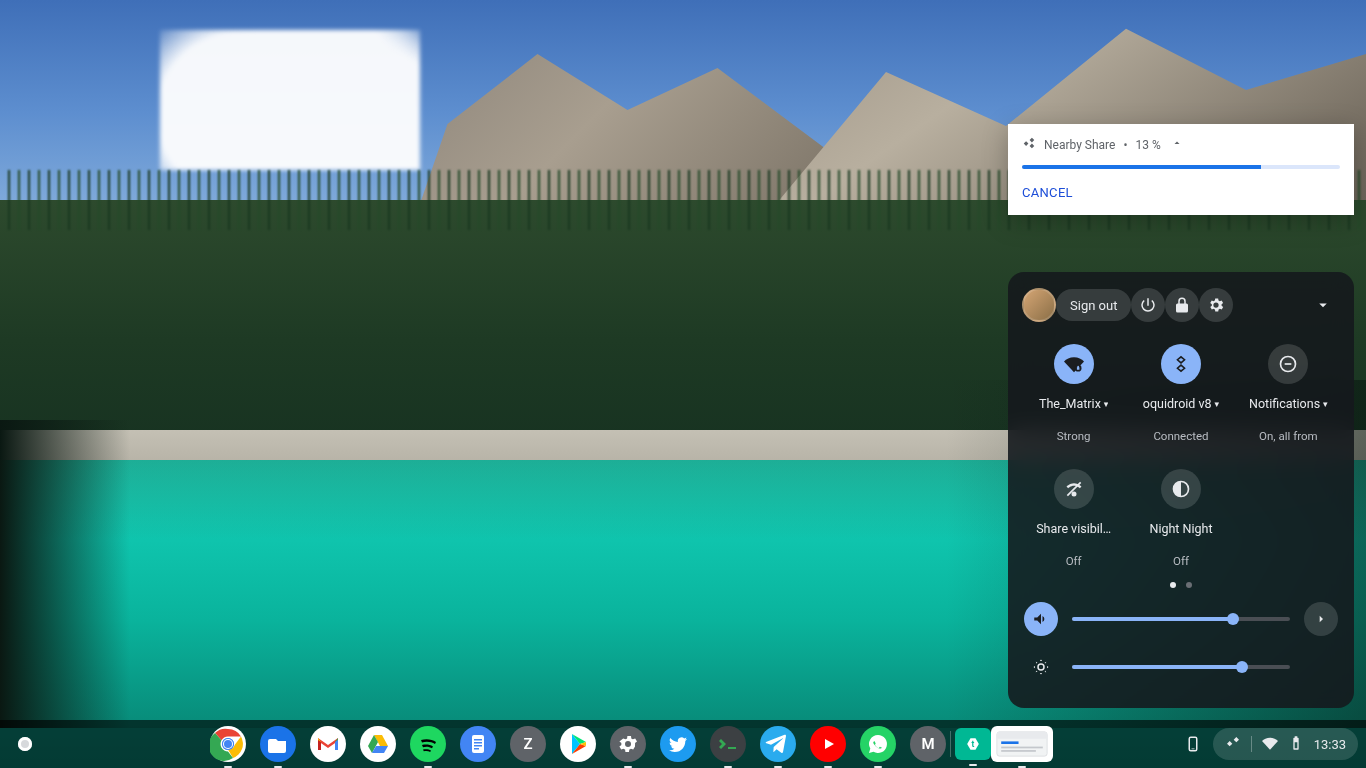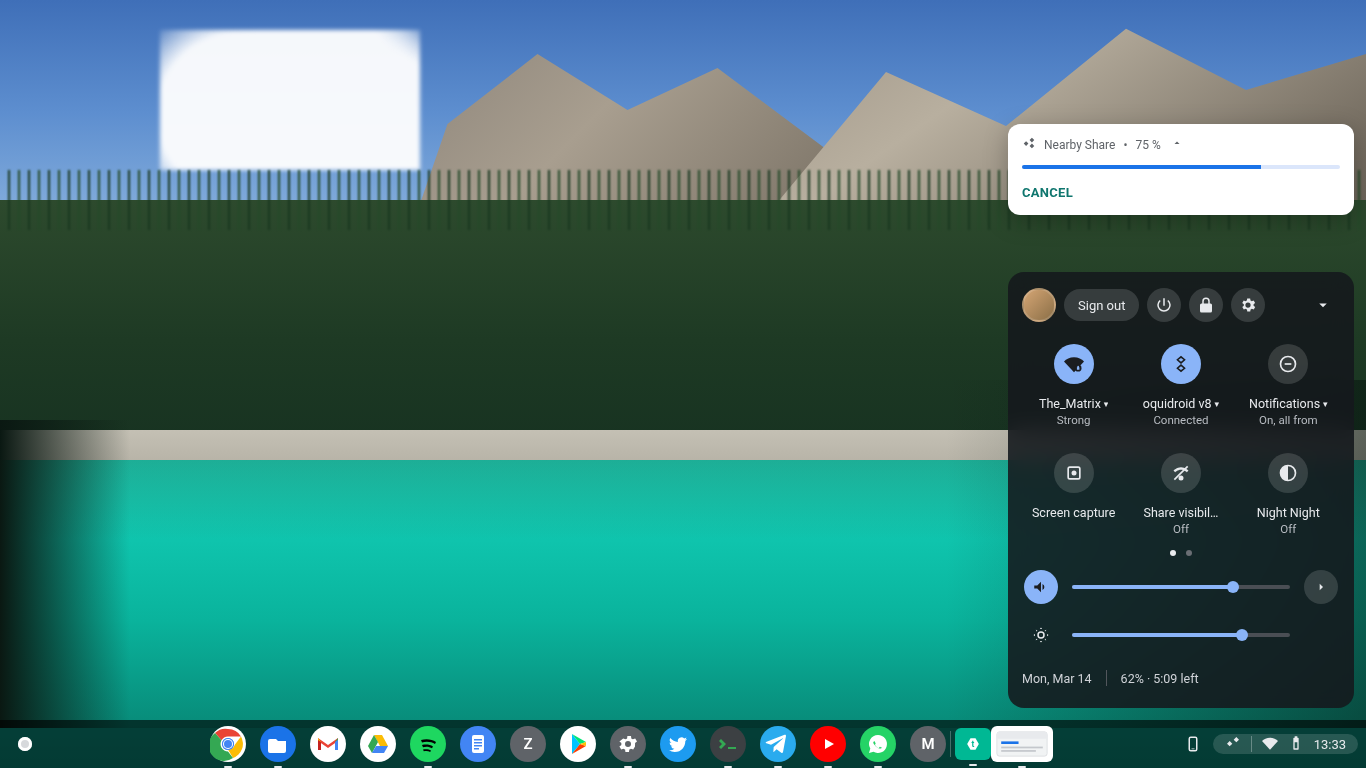--- a/index.html
+++ b/index.html
@@ -18,54 +18,54 @@
 .forest::before { content:''; position:absolute; top:-30px; left:0; right:0; height:60px; background: repeating-linear-gradient(90deg, transparent 0 8px, #1a3820 8px 10px, transparent 10px 18px, #254a2a 18px 20px); filter:blur(1px);}
 .shore { position:absolute; top:430px; left:0; right:0; height:50px; background: linear-gradient(180deg, #c4c0b4 0%, #b0aca0 100%);}
 .lake { position:absolute; top:460px; left:0; right:0; bottom:40px; background: linear-gradient(180deg, #1dd4bd 0%, #0fc4ad 30%, #0ab39c 60%, #088a78 100%);}
 .lake::after { content:''; position:absolute; inset:0; background: linear-gradient(180deg, rgba(30,60,35,.25) 0%, transparent 30%);}
 .dark-edge-l { position:absolute; left:0; top:420px; bottom:40px; width:130px; background: linear-gradient(90deg, #0a1812 0%, transparent 100%);}
 .dark-edge-r { position:absolute; right:0; top:380px; bottom:40px; width:420px; background: linear-gradient(270deg, rgba(8,22,16,.55) 0%, transparent 100%);}
 
 
 .notif {
   position: absolute; top: 124px; right: 12px; width: 346px;
-  background: #fff; border-radius: 12px; padding: 12px 14px 14px;
+  background: #fff; border-radius: 0; padding: 12px 14px 14px;
   box-shadow: 0 6px 24px rgba(0,0,0,.25);
   color: #202124;
 }
 .notif-hdr { display:flex; align-items:center; gap:8px; font-size:12px; color:#5f6368; }
 .notif-hdr .dot { font-size:12px;}
 .notif-hdr .chev { margin-left:2px; cursor:pointer;}
 .notif-title { font-size:14px; margin-top:10px; color:#202124;}
 .notif-bar { height:4px; background:#dbe6fb; border-radius:2px; margin-top:12px; overflow:hidden;}
 .notif-bar > div { height:100%; background:#1a73e8; width:75%; }
-.notif-cancel { margin-top:16px; color:#0f766e; font-size:13px; font-weight:700; letter-spacing:.3px; cursor:pointer; display:inline-block;}
+.notif-cancel { margin-top:16px; color:#1d4ed8; font-size:13px; font-weight:400; letter-spacing:.3px; cursor:pointer; display:inline-block;}
 
 
 .qs {
   position:absolute; right:12px; top:272px; width:346px; height:436px;
   background: rgba(20,24,28,.88); backdrop-filter: blur(12px);
   border-radius: 16px; color:#e8eaed; padding:16px 14px 12px;
 }
-.qs-top { display:flex; align-items:center; gap:8px;}
+.qs-top { display:flex; align-items:center; }
 .avatar { width:34px; height:34px; border-radius:50%; background: linear-gradient(135deg,#d4a574,#8b6f47); border:2px solid rgba(255,255,255,.15);}
 .pill { background: rgba(255,255,255,.14); border-radius:16px; height:32px; padding:0 14px; display:flex; align-items:center; font-size:13px; cursor:pointer;}
 .iconbtn { width:34px; height:34px; border-radius:50%; background: rgba(255,255,255,.14); display:flex; align-items:center; justify-content:center; cursor:pointer;}
 .iconbtn svg, .qs-top .chev svg { width:18px; height:18px; fill:#e8eaed;}
 .qs-top .chev { width:34px; height:34px; display:flex; align-items:center; justify-content:center; cursor:pointer; margin-left:auto;}
 
 .tiles { display:grid; grid-template-columns: repeat(3,1fr); gap:8px 4px; margin-top:22px;}
 .tile { display:flex; flex-direction:column; align-items:center; text-align:center;}
 .tile .circ { width:40px; height:40px; border-radius:50%; display:flex; align-items:center; justify-content:center; background: rgba(255,255,255,.14); cursor:pointer;}
 .tile .circ.on { background:#8ab4f8;}
 .tile .circ svg { width:20px; height:20px; fill:#e8eaed;}
 .tile .circ.on svg { fill:#1b1d20;}
 .tile .lbl { font-size:12.5px; margin-top:12px; display:flex; align-items:center; gap:3px; white-space:nowrap; max-width:104px; overflow:hidden; text-overflow:ellipsis;}
 .tile .lbl .caret { font-size:9px;}
-.tile .sub { font-size:11.5px; color:#b8bcc2; margin-top:2px;}
+.tile .sub { font-size:11.5px; color:#b8bcc2; margin-top:18px;}
 .tilerow2 { margin-top:26px;}
 
 .dots { display:flex; gap:10px; justify-content:center; margin-top:14px;}
 .dots span { width:6px; height:6px; border-radius:50%; background:#6a6e74;}
 .dots span.active { background:#e8eaed;}
 
 .slider-row { display:flex; align-items:center; gap:14px; margin-top:14px; padding: 0 2px;}
 .slider-row .sicon { width:34px; height:34px; border-radius:50%; display:flex; align-items:center; justify-content:center;}
 .slider-row .sicon.vol { background:#8ab4f8;}
 .slider-row .sicon svg { width:18px; height:18px; fill:#e8eaed;}
@@ -84,21 +84,21 @@
 .launcher { width:34px; height:34px; border-radius:50%; display:flex; align-items:center; justify-content:center; cursor:pointer;}
 .launcher .dot { width:14px; height:14px; border-radius:50%; background:#d7d9dc; box-shadow: inset 0 0 0 3px #fff;}
 .apps { display:flex; gap:14px; margin-left: 168px; align-items:center;}
 .app { width:36px; height:36px; border-radius:50%; position:relative; cursor:pointer; display:flex; align-items:center; justify-content:center; font-weight:600; color:#fff; font-size:15px;}
 .app .ind { position:absolute; bottom:-6px; left:50%; transform:translateX(-50%); width:8px; height:2px; background:#e8eaed; border-radius:1px;}
 .vdiv { width:1px; height:26px; background: rgba(255,255,255,.25); margin: 0 4px;}
 .pill-app { height:32px; border-radius:6px; padding:0 6px; display:flex; align-items:center; cursor:pointer;}
 .status { margin-left:auto; display:flex; align-items:center; gap:6px;}
 .status .tablet { width:28px; height:28px; display:flex; align-items:center; justify-content:center; cursor:pointer;}
 .status .tablet svg { width:18px; height:18px; fill:#e8eaed;}
-.status-pill { height:20px; border-radius:16px; background: rgba(255,255,255,.14); display:flex; align-items:center; gap:10px; padding:0 12px; cursor:pointer; color:#e8eaed; font-size:13px;}
+.status-pill { height:32px; border-radius:16px; background: rgba(255,255,255,.14); display:flex; align-items:center; gap:10px; padding:0 12px; cursor:pointer; color:#e8eaed; font-size:13px;}
 .status-pill svg { width:16px; height:16px; fill:#e8eaed;}
 
 
 .ico-chrome{background:#fff;}
 .ico-files{background:#1a73e8;}
 .ico-gmail{background:#fff;}
 .ico-drive{background:#fff;}
 .ico-spotify{background:#1ed760;}
 .ico-docs{background:#4285f4;}
 .ico-z{background:#5f6368;}
@@ -128,21 +128,21 @@
   <div class="dark-edge-r"></div>
 </div>
 
 <div class="notif">
   <div class="notif-hdr">
     <span><svg viewBox="0 0 24 24" width="14" height="14">
           <path fill="#5f6368" d="M3 13l4-4 4 4-4 4zm10-6l4-4 4 4-4 4zm0 10l4-4 4 4-4 4z"></path>
         </svg></span>
     <span>Nearby Share</span>
     <span class="dot">•</span>
-    <span>75 %</span>
+    <span>13 %</span>
     <span class="chev"><svg viewBox="0 0 24 24" width="12" height="12">
           <path fill="#5f6368" d="M7 14l5-5 5 5z"></path>
         </svg></span>
   </div>
   <div class="notif-bar">
       <div id="notif-fill" style="width: 75%;"></div>
     </div>
   <div class="notif-cancel">CANCEL</div>
 </div>
 
@@ -212,31 +212,20 @@
           <span>Notifications</span>
           <span class="caret">▾</span>
         </div>
         <div class="sub">On, all from</div>
       </div>
     </div>
   <div class="tiles tilerow2" id="tiles-row2">
       <div class="tile">
         <div class="circ">
           <svg viewBox="0 0 24 24">
-            <rect x="5" y="5" width="14" height="14" rx="2" fill="none" stroke="currentColor" stroke-width="2"></rect>
-            <circle cx="12" cy="12" r="3"></circle>
-          </svg>
-        </div>
-        <div class="lbl">
-          <span>Screen capture</span>
-        </div>
-      </div>
-      <div class="tile">
-        <div class="circ">
-          <svg viewBox="0 0 24 24">
             <path d="M12 5C7 5 3 9 3 9l2 2s3-3 7-3 7 3 7 3l2-2s-4-4-9-4zm0 10a3 3 0 1 0 3 3 3 3 0 0 0-3-3z"></path>
             <line x1="4" y1="20" x2="20" y2="4" stroke="currentColor" stroke-width="2"></line>
           </svg>
         </div>
         <div class="lbl">
           <span>Share visibil…</span>
         </div>
         <div class="sub">Off</div>
       </div>
       <div class="tile">
@@ -281,25 +270,20 @@
           <path d="M12 7a5 5 0 1 0 5 5 5 5 0 0 0-5-5zm0 8a3 3 0 1 1 3-3 3 3 0 0 1-3 3zm0-13l1.5 2h-3zM12 22l-1.5-2h3zM2 12l2-1.5v3zM22 12l-2 1.5v-3zM5 5l2 .5-.5 2zM19 19l-2-.5.5-2zM19 5l-.5 2-2-.5zM5 19l.5-2 2 .5z"></path>
         </svg>
       </div>
     <div class="slider">
         <div class="fill" id="bri-fill" style="width: 78%;"></div>
         <div class="thumb" id="bri-thumb" style="left: 78%;"></div>
       </div>
     <div style="width:34px"></div>
   </div>
 
-  <div class="qs-footer">
-    <span>Mon, Mar 14</span>
-    <span class="sep"></span>
-    <span>62% · 5:09 left</span>
-  </div>
 </div>
 
 <div class="shelf">
   <div class="launcher">
       <div class="dot"></div>
     </div>
   <div class="apps" id="apps">
       <div class="app ico-chrome">
         <svg viewBox="0 0 36 36">
           <circle cx="18" cy="18" r="17" fill="#fff"></circle>

